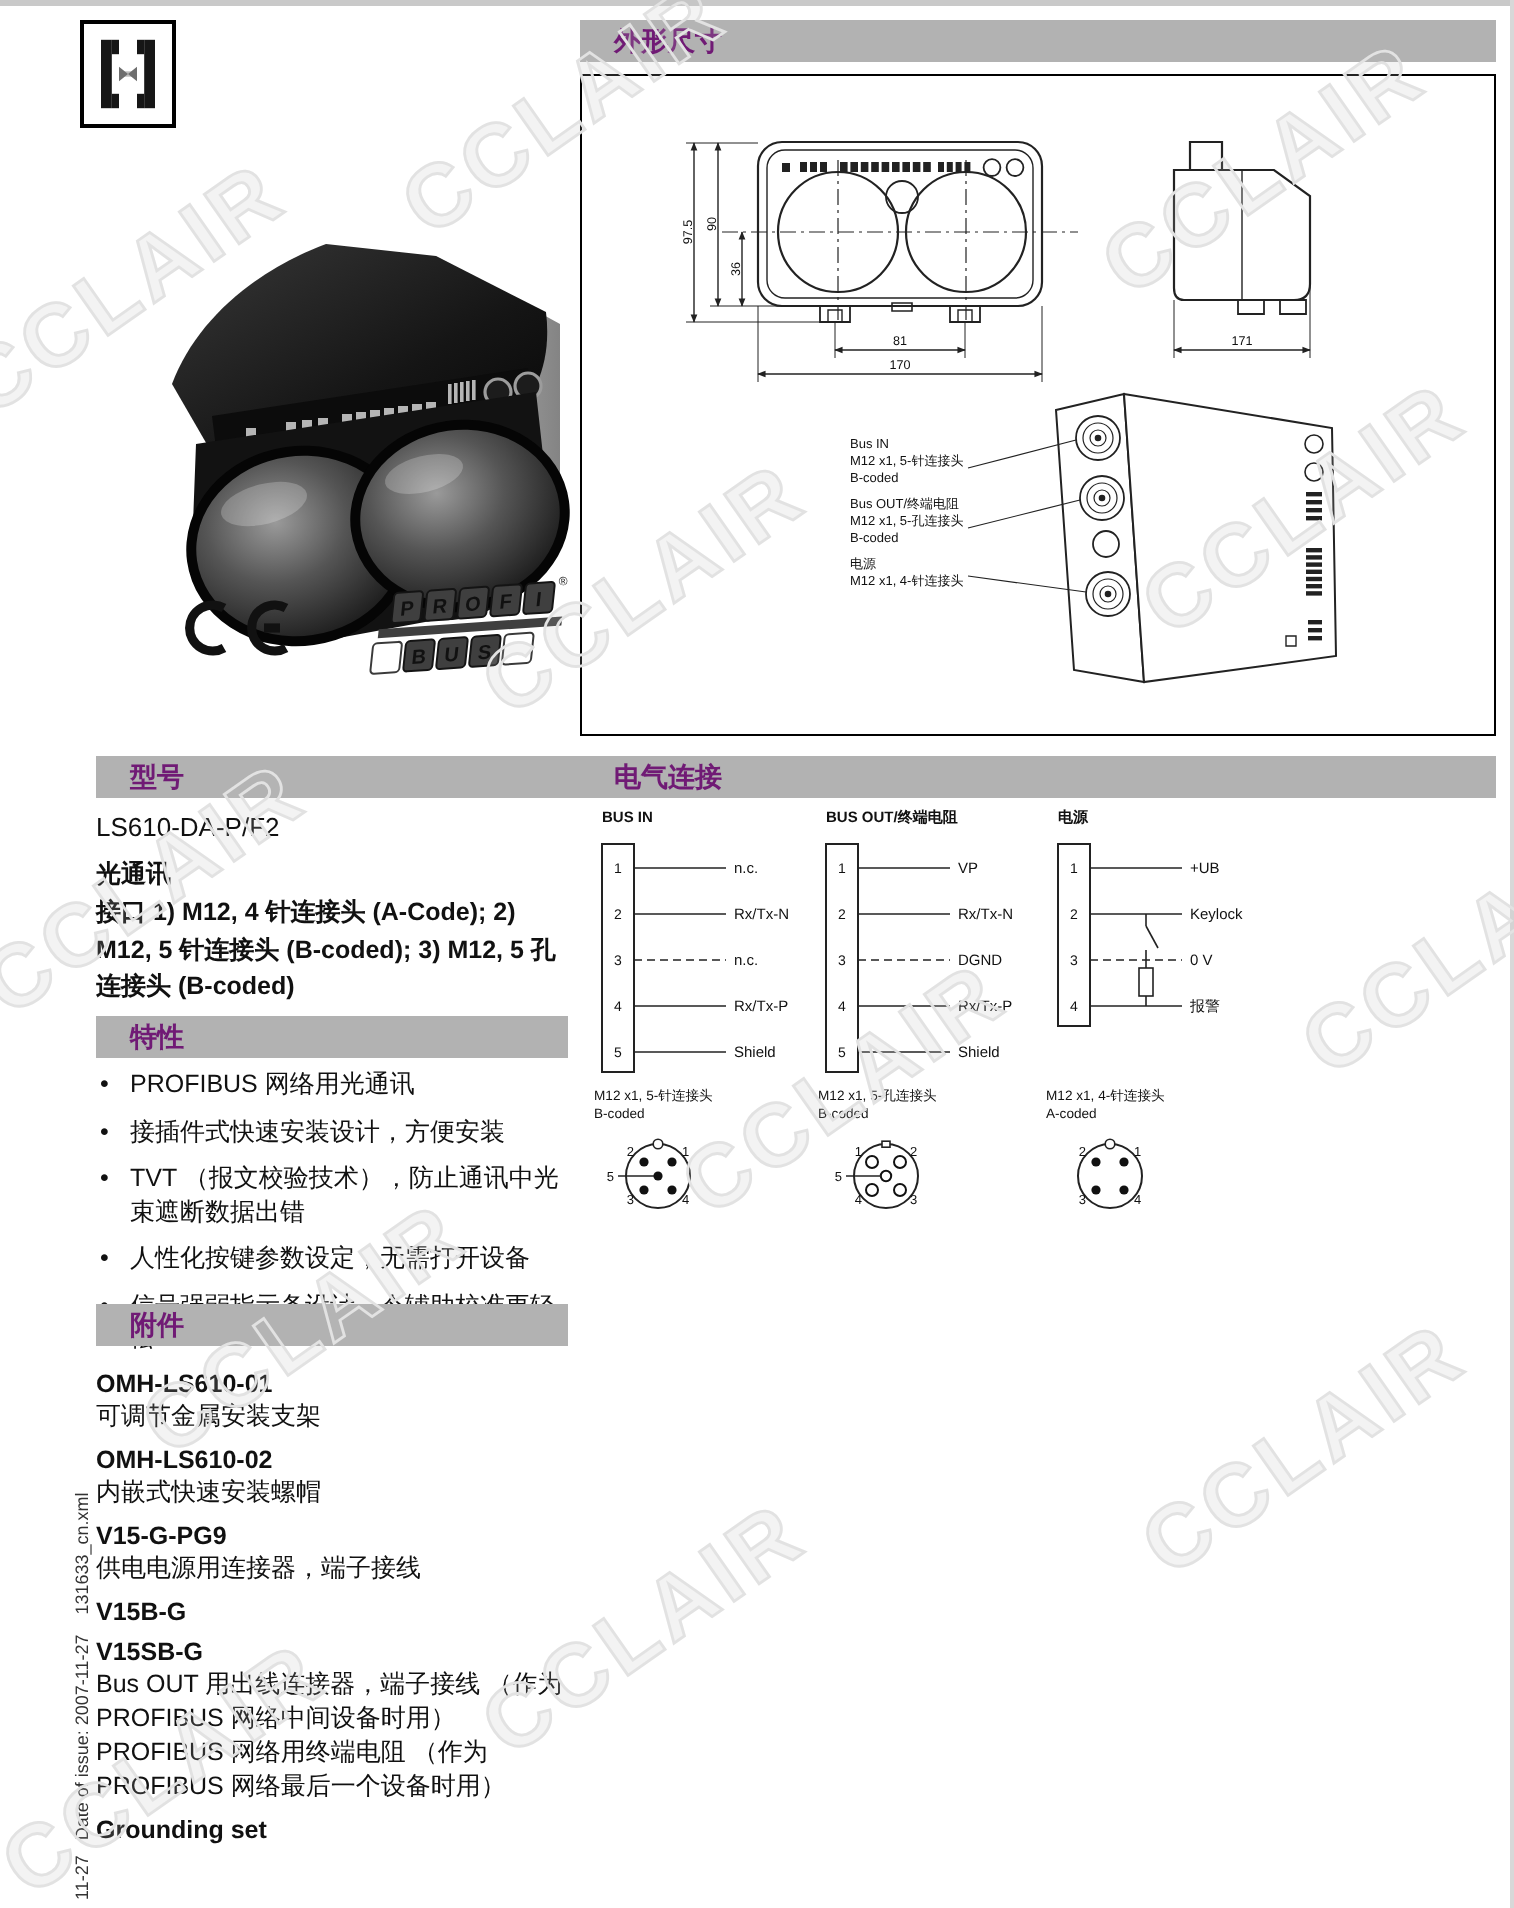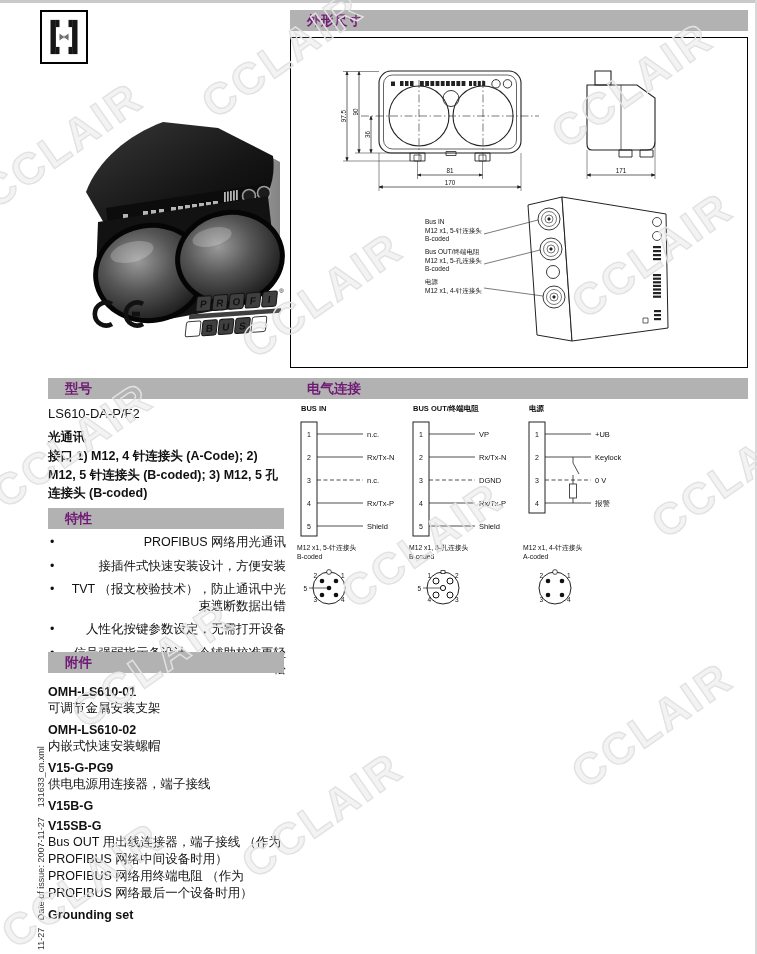--- a/index.html
+++ b/index.html
@@ -18,21 +18,21 @@
        font-size:13.5px;line-height:21px;padding-left:17px;box-sizing:border-box;z-index:2;}
 
   .abs{position:absolute;z-index:2;}
   .pn{font-weight:normal;font-size:13px;}
   .bodytxt{font-size:12.5px;line-height:1.5;font-weight:bold;}
 
   .logo-box{position:absolute;left:40px;top:10px;width:44px;height:50px;border:2px solid #000;
             background:#fff;display:flex;align-items:center;justify-content:center;z-index:2;}
 
   .feat-list{position:absolute;left:48px;top:534px;width:238px;margin:0;padding:0;list-style:none;z-index:2;}
-  .feat-list li{position:relative;padding-left:17px;margin:0 0 7px 0;font-size:12.5px;line-height:1.32;text-align:right;}
+  .feat-list li{position:relative;padding-left:17px;margin:0 0 7px 0;font-size:12.5px;line-height:1.32;}
   .feat-list li::before{content:"\2022";position:absolute;left:2px;top:0;}
 
   .acc-list{position:absolute;left:48px;top:679px;width:238px;z-index:2;}
   .acc-name{font-weight:bold;font-size:12.5px;margin-top:6px;}
   .acc-desc{font-size:12.5px;line-height:1.35;margin-top:1px;}
 
   .dims-box{position:absolute;left:290px;top:37px;width:458px;height:331px;border:1px solid #000;
             box-sizing:border-box;z-index:2;background:transparent;}
 
   .side-note{position:absolute;left:36px;top:950px;transform:rotate(-90deg);transform-origin:0 0;

